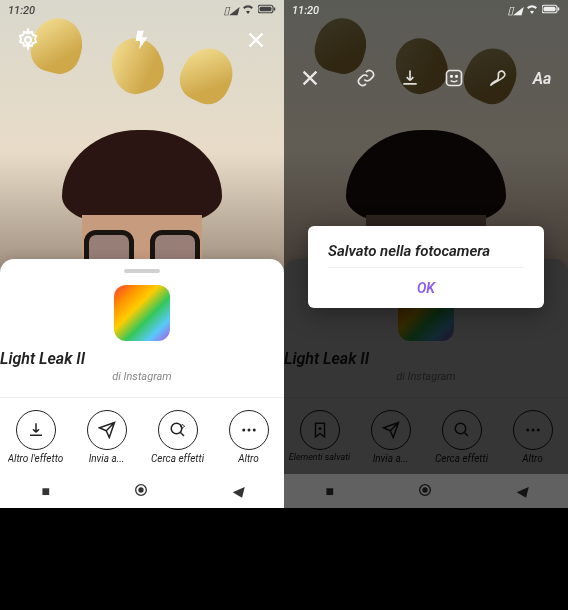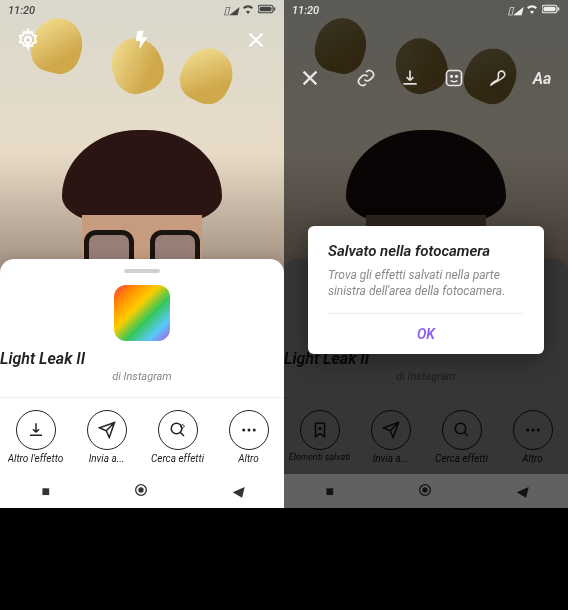--- a/index.html
+++ b/index.html
@@ -488,21 +488,20 @@
         </div>
         <div class="action-label">Altro</div>
       </div>
     </div>
   </div>
 
   <div class="dimmer"></div>
 
   <div class="dialog">
     <div class="dialog-title">Salvato nella fotocamera</div>
-    <div class="dialog-body">Trova gli effetti salvati nella parte sinistra dell'area della fotocamera.</div>
     <div class="dialog-ok">OK</div>
   </div>
 
   <div class="nav">
     <span>■</span>
     <span>
       <svg width="16" height="16" viewBox="0 0 24 24">
           <circle cx="12" cy="12" r="8" fill="none" stroke="#333" stroke-width="2"></circle>
           <circle cx="12" cy="12" r="4" fill="#333"></circle>
         </svg>

